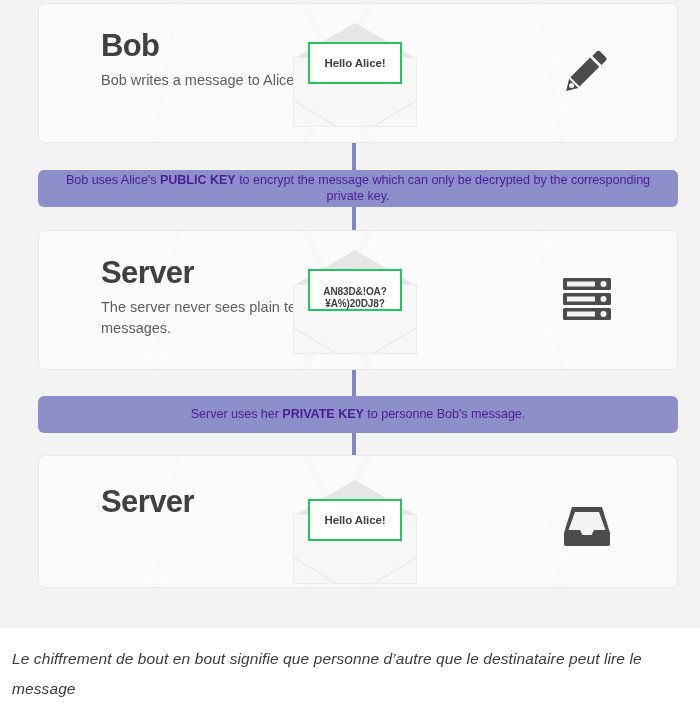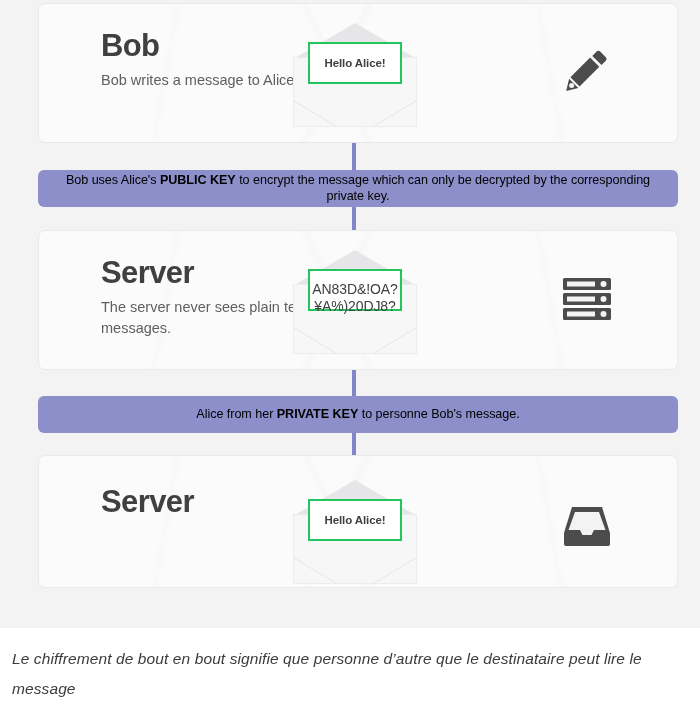--- a/index.html
+++ b/index.html
@@ -161,22 +161,22 @@
   }
   .env-letter-text {
     font-size: 11.5px;
     font-weight: bold;
     color: #3f4041;
     line-height: 1.25;
     letter-spacing: -0.1px;
     white-space: pre-line;
   }
   .env-letter-text.cipher {
-    font-weight: normal;
-    font-size: 14px;
+    font-weight: bold;
+    font-size: 10px;
     position: relative;
     top: 8px;
   }
 
   
   .stage-icon {
     position: absolute;
     right: 58px;
     top: 34px;
     width: 64px;
@@ -190,21 +190,21 @@
   #card-alice  .stage-icon { top: 38px; }
   .stage-icon svg { display: block; }
 
   
   .banner {
     position: absolute;
     left: 38px;
     width: 640px;
     background: #8c8fca;
     border-radius: 6px;
-    color: #000000;
+    color: #4c1d95;
     display: flex;
     align-items: center;
     justify-content: center;
     text-align: center;
     padding: 0 14px;
     z-index: 4;
   }
   #banner-public  { top: 170px; height: 37px; }
   #banner-private { top: 396px; height: 37px; }
   .banner-text {
@@ -296,21 +296,21 @@
             <circle cx="41.5" cy="7" r="3"></circle>
             <circle cx="41.5" cy="22" r="3"></circle>
             <circle cx="41.5" cy="37" r="3"></circle>
           </g>
         </svg>
       </div>
     </div>
   </div>
 
   <div class="banner" id="banner-private">
-    <span class="banner-text"><span>Alice from her </span><b>PRIVATE KEY</b><span> to personne Bob's message.</span></span>
+    <span class="banner-text"><span>Server uses her </span><b>PRIVATE KEY</b><span> to personne Bob's message.</span></span>
   </div>
 
   <div class="stage-card" id="card-alice">
     <div class="card-inner">
       <div class="stage-text">
         <p class="stage-title">Server</p>
       </div>
 
       <div class="envelope">
         <div class="env-flap"></div>

